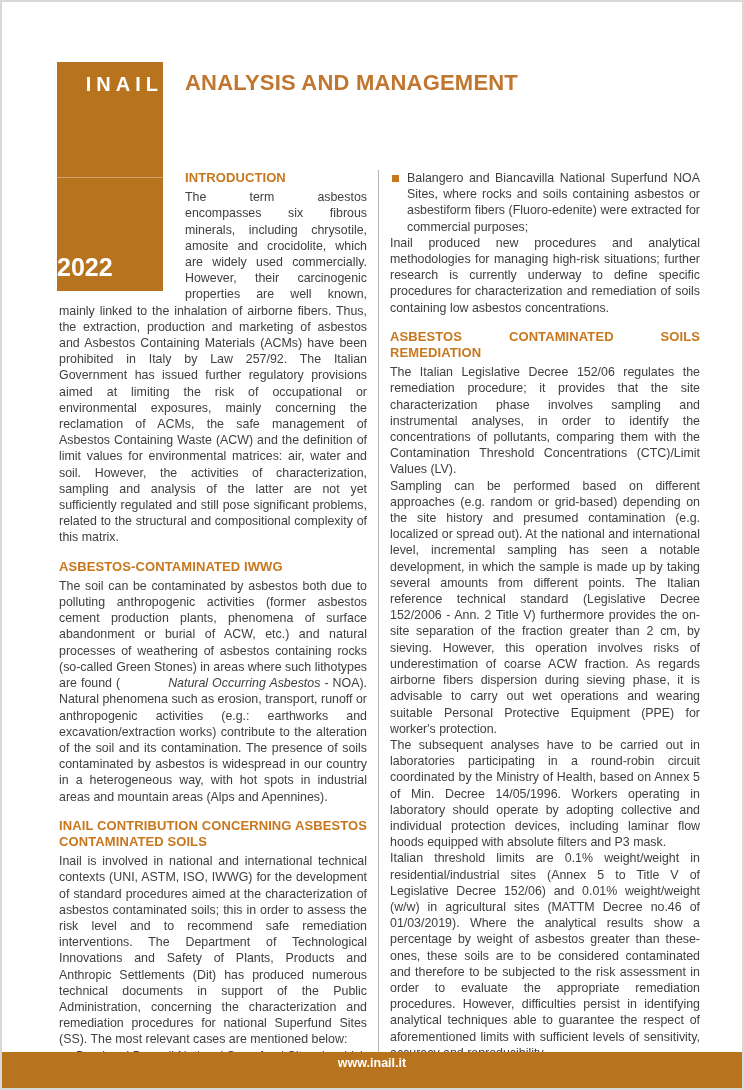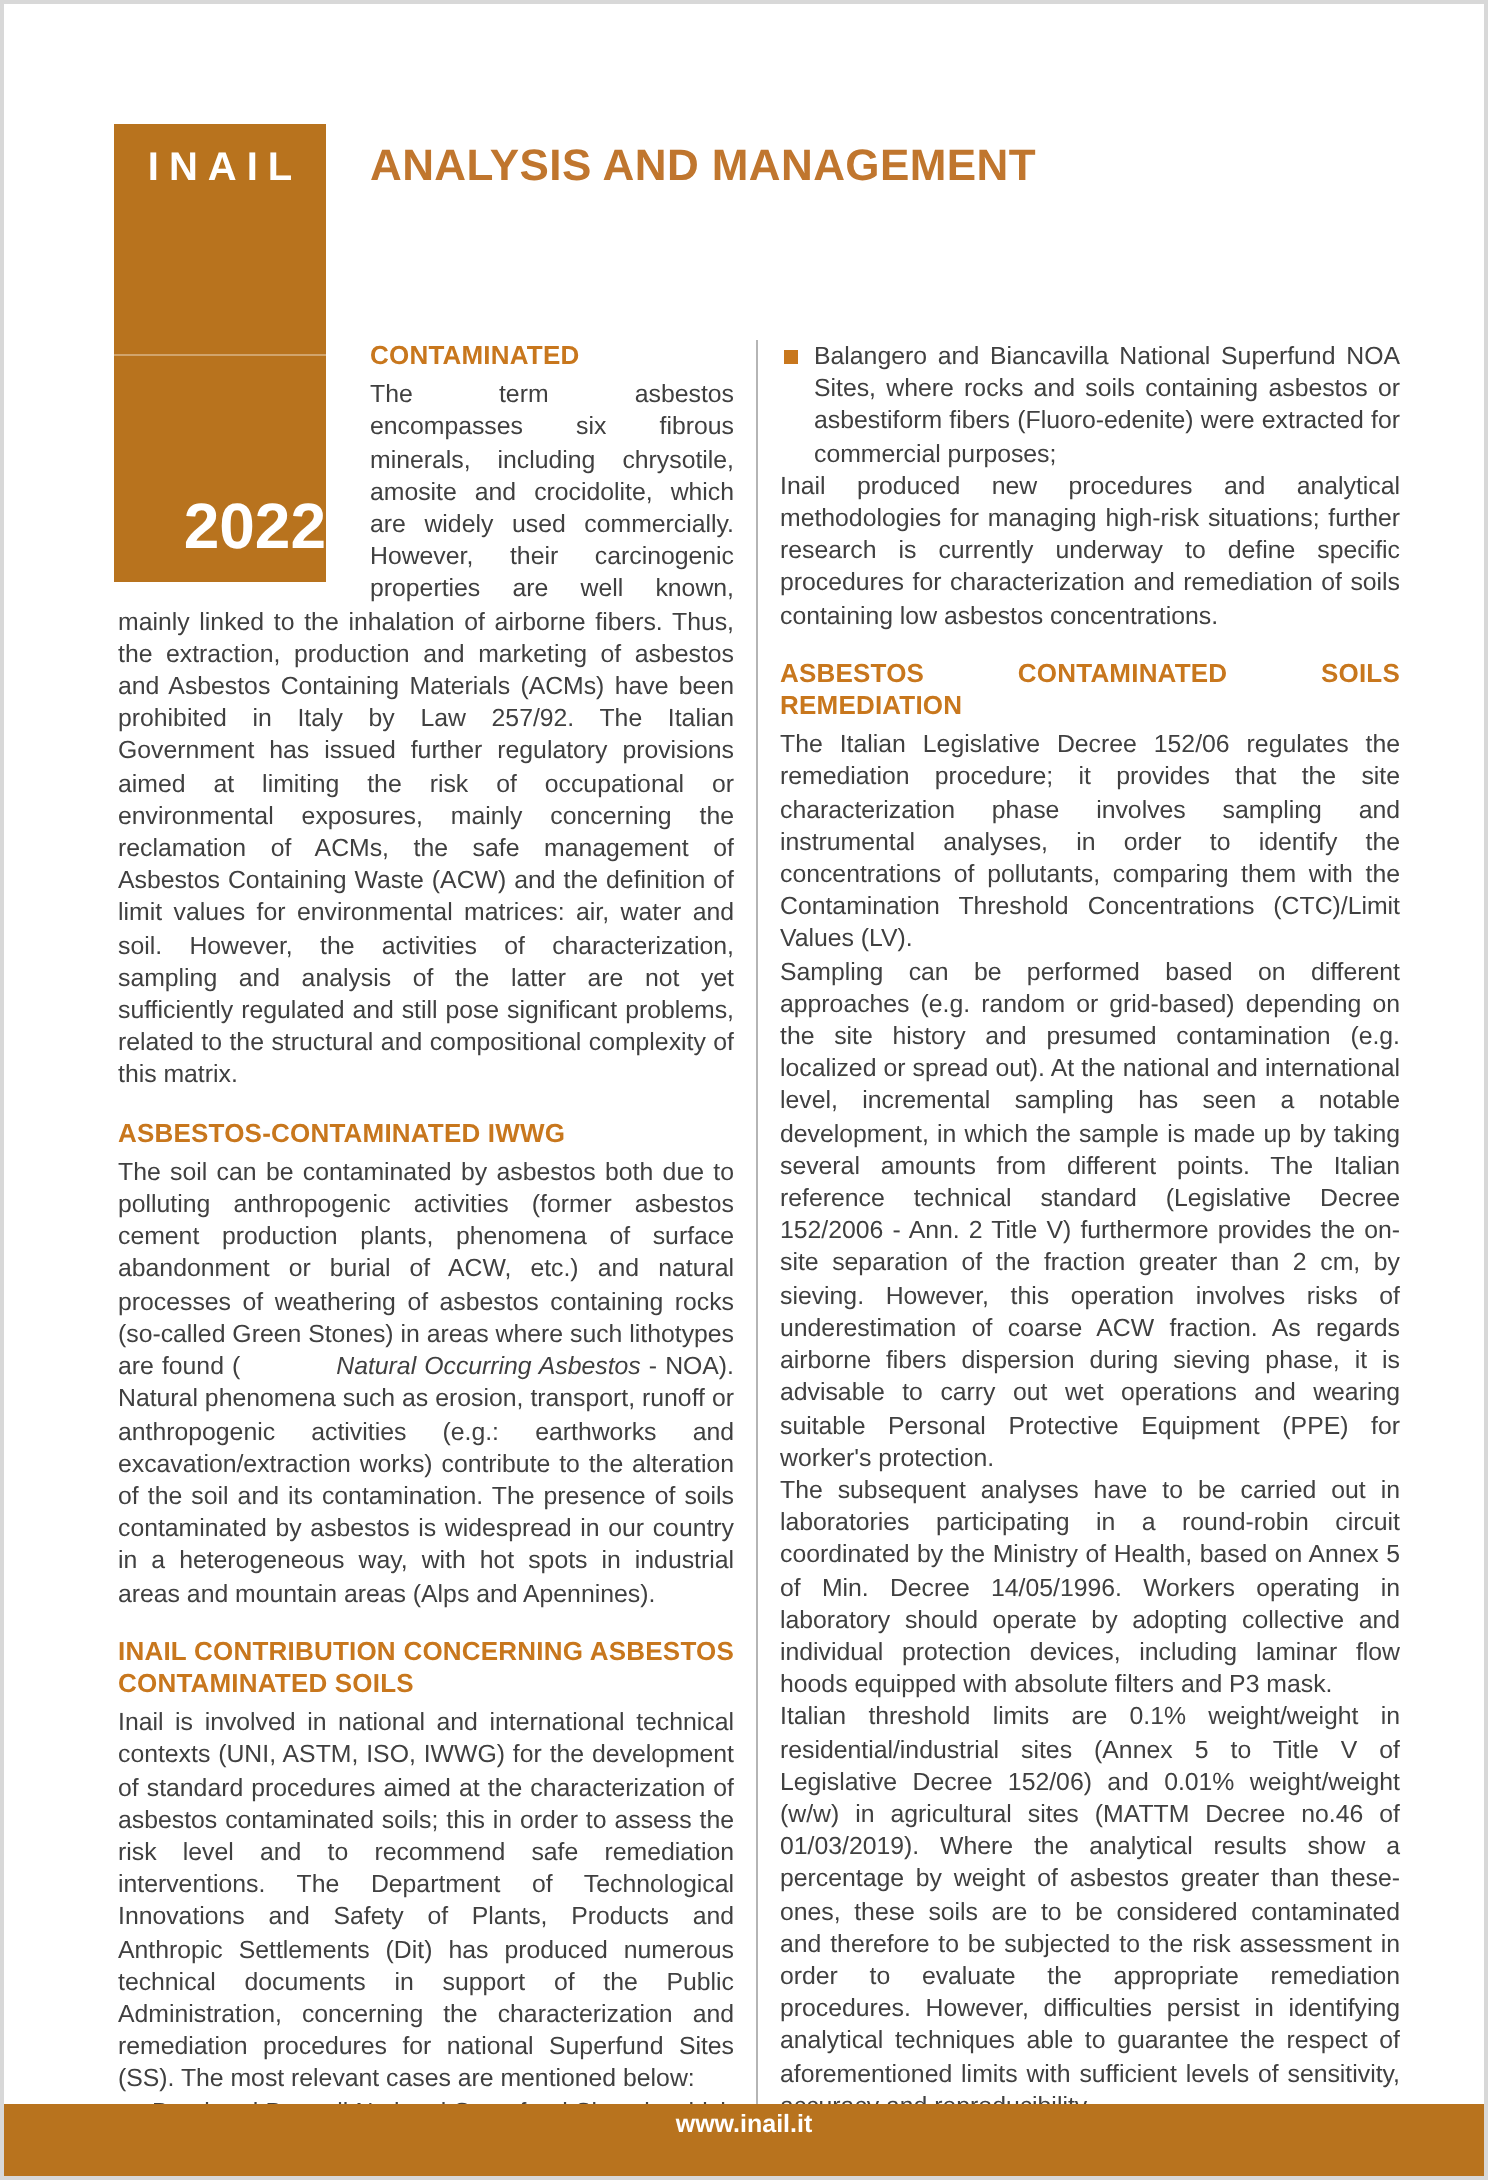--- a/index.html
+++ b/index.html
@@ -12,24 +12,24 @@
     --page-bg:#FFFFFF;
   }
   *{margin:0;padding:0;box-sizing:border-box;}
   html,body{background:#fff;}
   body{width:744px;height:1090px;font-family:"Liberation Sans",sans-serif;overflow:hidden;}
   .page{position:relative;width:744px;height:1090px;background:var(--page-bg,#fff);
         border:2px solid var(--page-border,#D8D8D8);overflow:hidden;}
 
   
   .brand-strip{position:absolute;left:55px;top:60px;width:106px;height:229px;}
-  .logo-block{height:115px;background:var(--brand-orange,#B8731E);text-align:center;padding-top:11px;text-decoration:underline;}
+  .logo-block{height:115px;background:var(--brand-orange,#B8731E);text-align:right;padding-top:11px;text-decoration:underline;}
   .logo-text{color:#fff;font-size:20px;font-weight:800;letter-spacing:5px;display:inline-block;margin-left:5px;}
   .year-block{height:114px;background:var(--brand-orange,#B8731E);border-top:1px solid rgba(255,255,255,.35);position:relative;}
-  .year-text{position:absolute;bottom:9px;left:0;width:100%;text-align:right;color:#fff;font-size:32px;font-weight:700;}
+  .year-text{position:absolute;bottom:9px;left:0;width:100%;text-align:left;color:#fff;font-size:25px;font-weight:700;}
 
   
   .doc-title{position:absolute;left:183px;top:66px;color:var(--title-orange,#C0762E);
              font-size:22px;font-weight:700;line-height:29px;letter-spacing:.2px;}
 
   
   .col{position:absolute;top:168px;font-size:12.4px;line-height:16.2px;color:var(--body-text,#404040);
        text-align:justify;hyphens:auto;-webkit-hyphens:auto;overflow-wrap:break-word;}
   .col-left{left:57px;width:308px;}
   .col-right{left:388px;width:310px;}
@@ -66,21 +66,21 @@
   </div>
 
   <div class="doc-title">
     <div>ANALYSIS AND MANAGEMENT</div>
   </div>
 
   <div class="col-divider"></div>
 
   <div class="col col-left" id="col-left">
     <div class="strip-spacer"></div>
-  <div class="sec-heading first">CONTAMINATED</div>
+  <div class="sec-heading first">INTRODUCTION</div>
       <div class="para"><span>The term asbestos encompasses six fibrous minerals, including chrysotile, amosite and crocidolite, which are widely used commercially. However, their carcinogenic properties are well known, mainly linked to the inhalation of airborne fibers. Thus, the extraction, production and marketing of asbestos and Asbestos Containing Materials (ACMs) have been prohibited in Italy by Law 257/92. The Italian Government has issued further regulatory provisions aimed at limiting the risk of occupational or environmental exposures, mainly concerning the reclamation of ACMs, the safe management of Asbestos Containing Waste (ACW) and the definition of limit values for environmental matrices: air, water and soil. However, the activities of characterization, sampling and analysis of the latter are not yet sufficiently regulated and still pose significant problems, related to the structural and compositional complexity of this matrix.</span></div>
       <div class="sec-heading">ASBESTOS-CONTAMINATED IWWG</div>
       <div class="para"><span>The soil can be contaminated by asbestos both due to polluting anthropogenic activities (former asbestos cement production plants, phenomena of surface abandonment or burial of ACW, etc.) and natural processes of weathering of asbestos containing rocks (so-called Green Stones) in areas where such lithotypes are found (</span><span class="it">Natural Occurring Asbestos</span><span> - NOA). Natural phenomena such as erosion, transport, runoff or anthropogenic activities (e.g.: earthworks and excavation/extraction works) contribute to the alteration of the soil and its contamination. The presence of soils contaminated by asbestos is widespread in our country in a heterogeneous way, with hot spots in industrial areas and mountain areas (Alps and Apennines).</span></div>
       <div class="sec-heading">INAIL CONTRIBUTION CONCERNING ASBESTOS CONTAMINATED SOILS</div>
       <div class="para"><span>Inail is involved in national and international technical contexts (UNI, ASTM, ISO, IWWG) for the development of standard procedures aimed at the characterization of asbestos contaminated soils; this in order to assess the risk level and to recommend safe remediation interventions. The Department of Technological Innovations and Safety of Plants, Products and Anthropic Settlements (Dit) has produced numerous technical documents in support of the Public Administration, concerning the characterization and remediation procedures for national Superfund Sites (SS). The most relevant cases are mentioned below:</span></div>
       <div class="bullet-item"><span class="bullet-square"></span><span>Broni and Bagnoli National Superfund Sites, in which layers of pure asbestos and crushed ACMs were found in the soils surrounding the former ACM production plants;</span></div>
     </div>
 
   <div class="col col-right" id="col-right">
       <div class="bullet-item"><span class="bullet-square"></span><span>Balangero and Biancavilla National Superfund NOA Sites, where rocks and soils containing asbestos or asbestiform fibers (Fluoro-edenite) were extracted for commercial purposes;</span></div>

